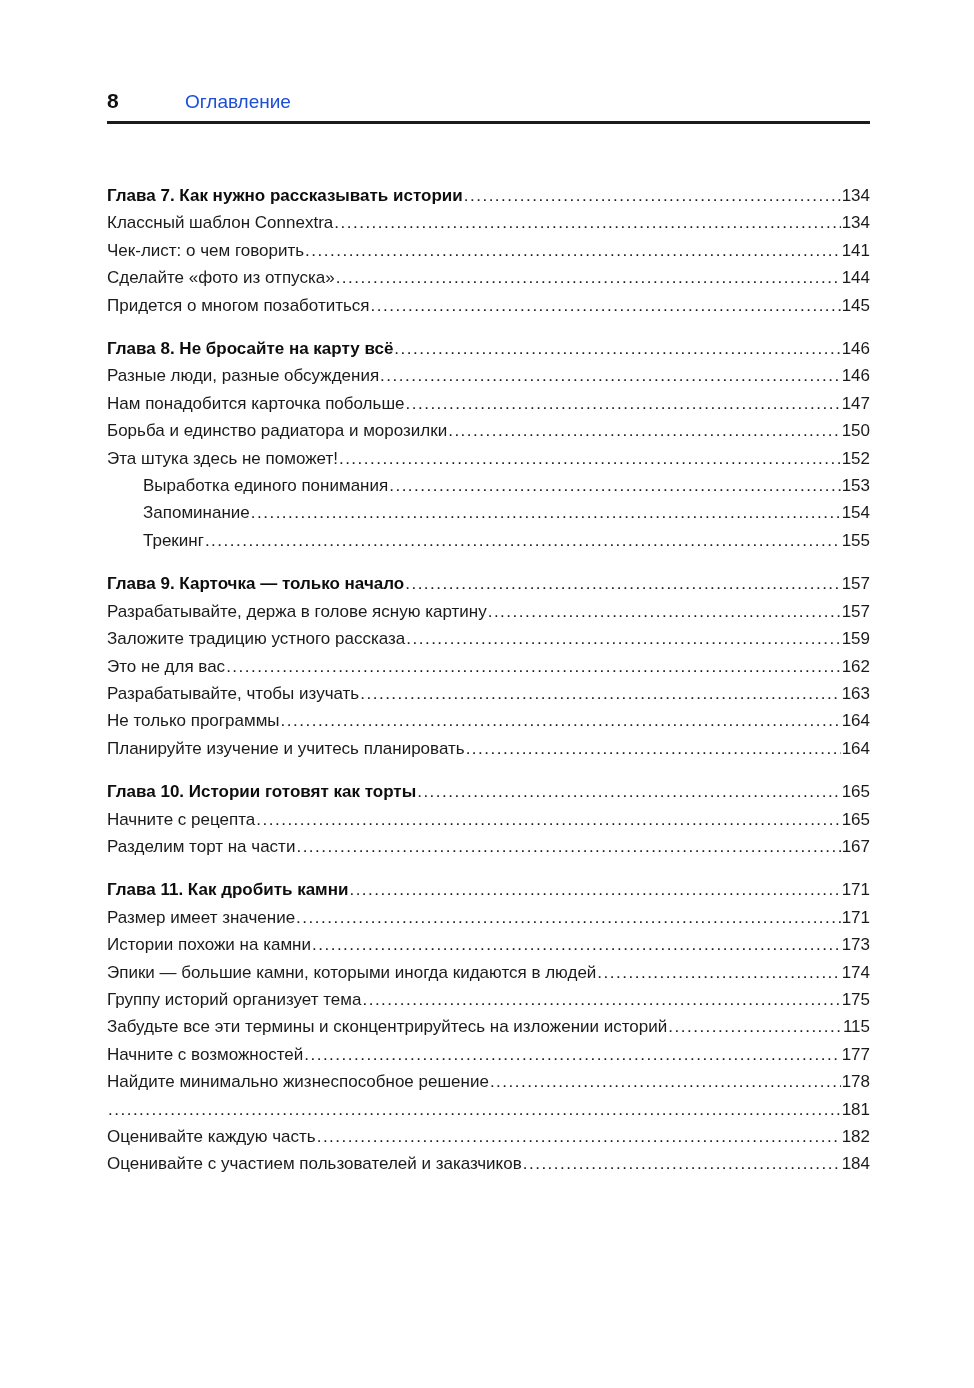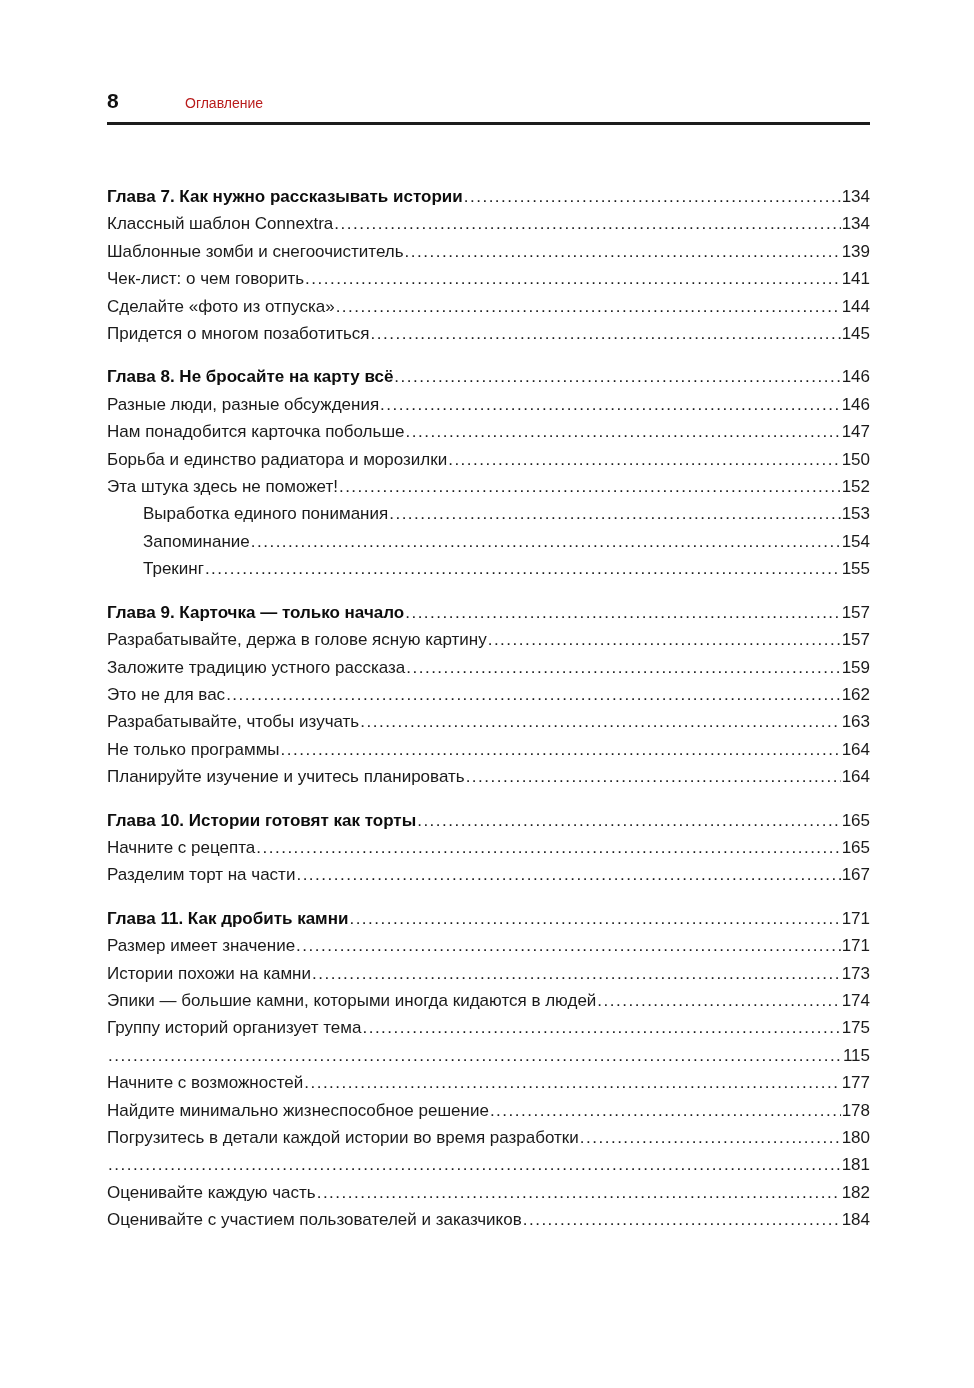--- a/index.html
+++ b/index.html
@@ -31,22 +31,22 @@
     line-height: 20px;
   }
   .folio {
     display: inline-block;
     width: 78px;
     font-size: 21px;
     font-weight: bold;
     color: #111111;
   }
   .running-title {
-    font-size: 14px;
-    color: #b91c1c;
+    font-size: 19px;
+    color: #1d4ed8;
   }
   .header-rule {
     height: 3px;
     background: #1c1c1c;
     margin-top: 9px;
   }
   
   .toc {
     margin-top: 58px;
   }
@@ -107,25 +107,20 @@
           <span class="label">Глава 7. Как нужно рассказывать истории</span>
           <span class="dots"></span>
           <span class="pagenum">134</span>
         </div>
         <div class="toc-row entry">
           <span class="label">Классный шаблон Connextra</span>
           <span class="dots"></span>
           <span class="pagenum">134</span>
         </div>
         <div class="toc-row entry">
-          <span class="label">Шаблонные зомби и снегоочиститель</span>
-          <span class="dots"></span>
-          <span class="pagenum">139</span>
-        </div>
-        <div class="toc-row entry">
           <span class="label">Чек-лист: о чем говорить</span>
           <span class="dots"></span>
           <span class="pagenum">141</span>
         </div>
         <div class="toc-row entry">
           <span class="label">Сделайте «фото из отпуска»</span>
           <span class="dots"></span>
           <span class="pagenum">144</span>
         </div>
         <div class="toc-row entry">
@@ -250,37 +245,33 @@
           <span class="label">Эпики — большие камни, которыми иногда кидаются в людей</span>
           <span class="dots"></span>
           <span class="pagenum">174</span>
         </div>
         <div class="toc-row entry">
           <span class="label">Группу историй организует тема</span>
           <span class="dots"></span>
           <span class="pagenum">175</span>
         </div>
         <div class="toc-row entry">
+          <span class="label">Забудьте все эти термины и сконцентрируйтесь на изложении историй</span>
           <span class="dots"></span>
           <span class="pagenum">115</span>
         </div>
         <div class="toc-row entry">
           <span class="label">Начните с возможностей</span>
           <span class="dots"></span>
           <span class="pagenum">177</span>
         </div>
         <div class="toc-row entry">
           <span class="label">Найдите минимально жизнеспособное решение</span>
           <span class="dots"></span>
           <span class="pagenum">178</span>
-        </div>
-        <div class="toc-row entry">
-          <span class="label">Погрузитесь в детали каждой истории во время разработки</span>
-          <span class="dots"></span>
-          <span class="pagenum">180</span>
         </div>
         <div class="toc-row entry">
           <span class="dots"></span>
           <span class="pagenum">181</span>
         </div>
         <div class="toc-row entry">
           <span class="label">Оценивайте каждую часть</span>
           <span class="dots"></span>
           <span class="pagenum">182</span>
         </div>

